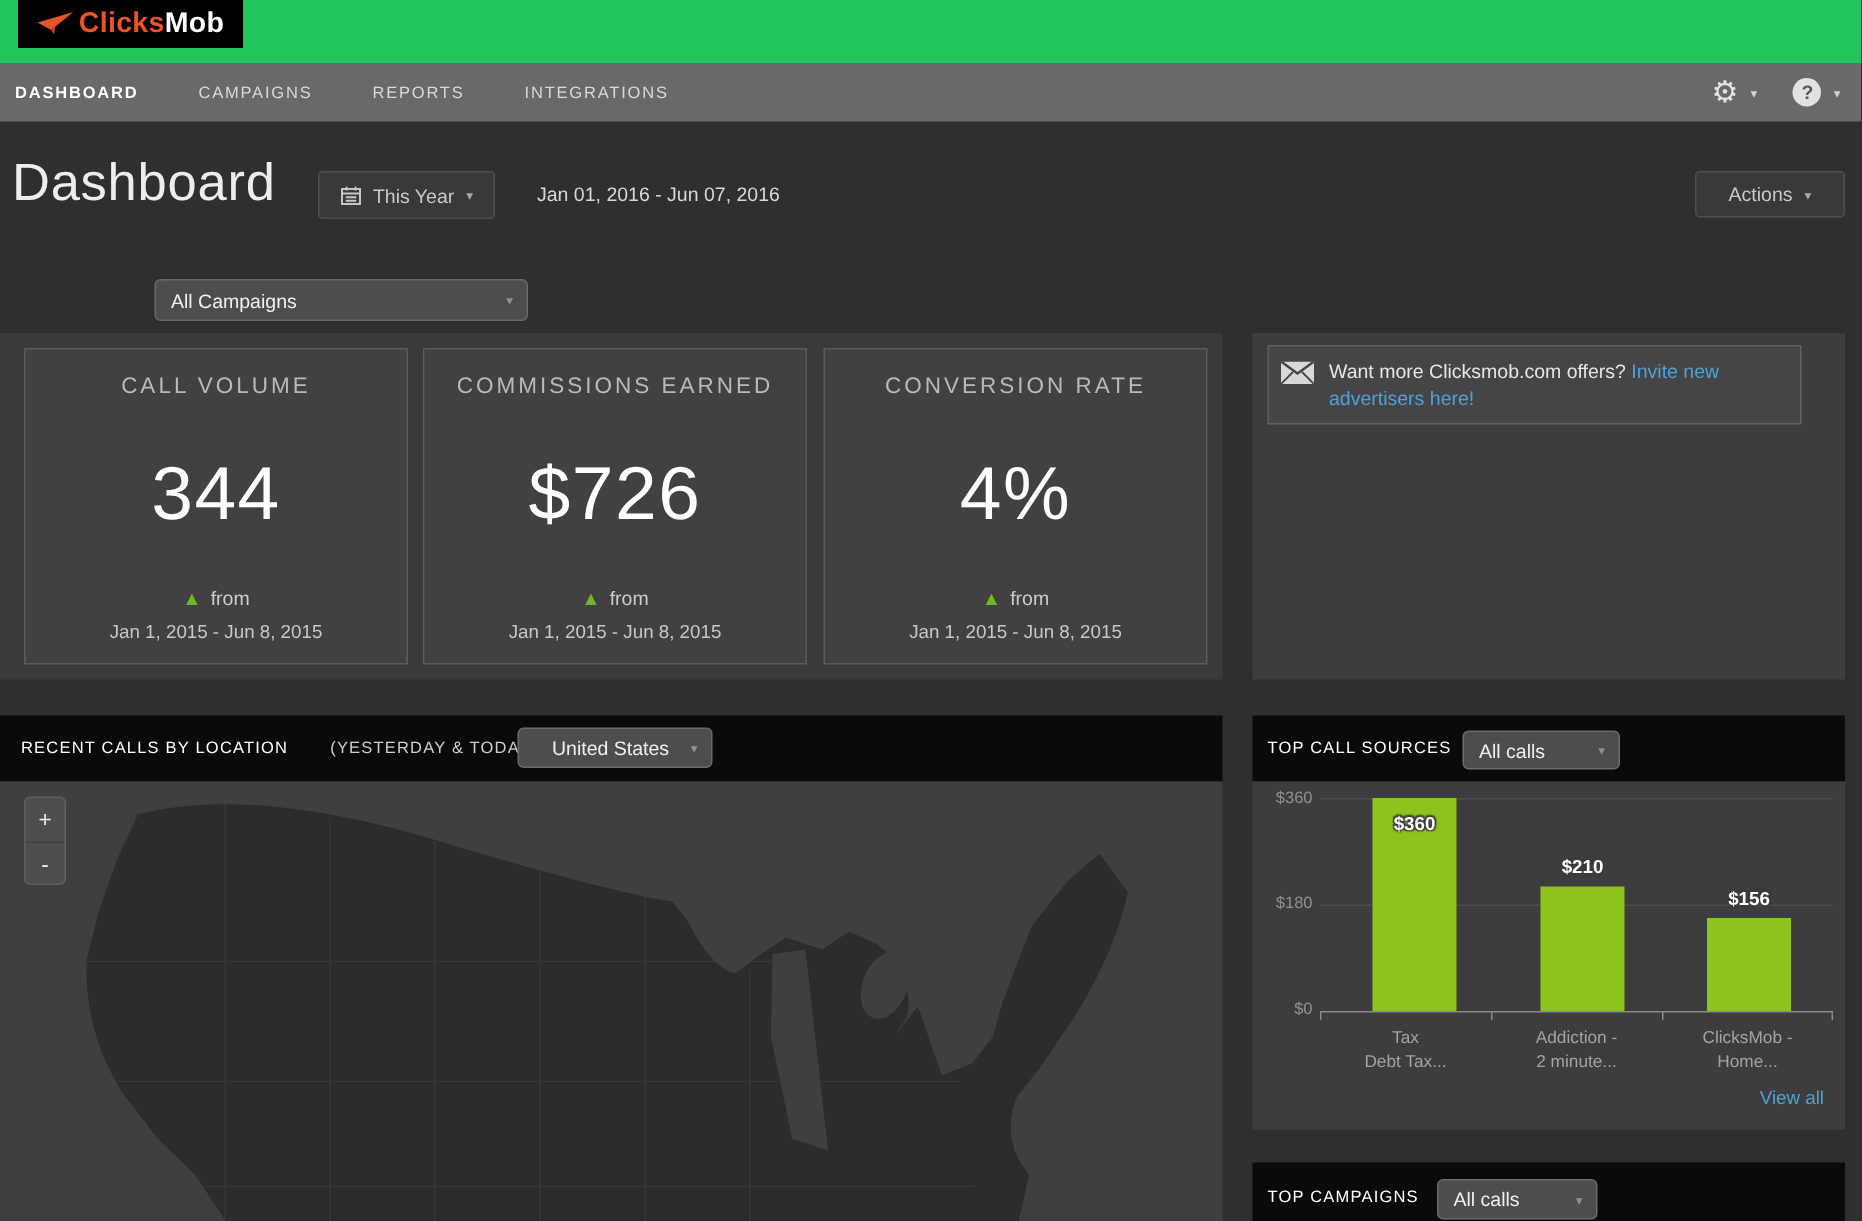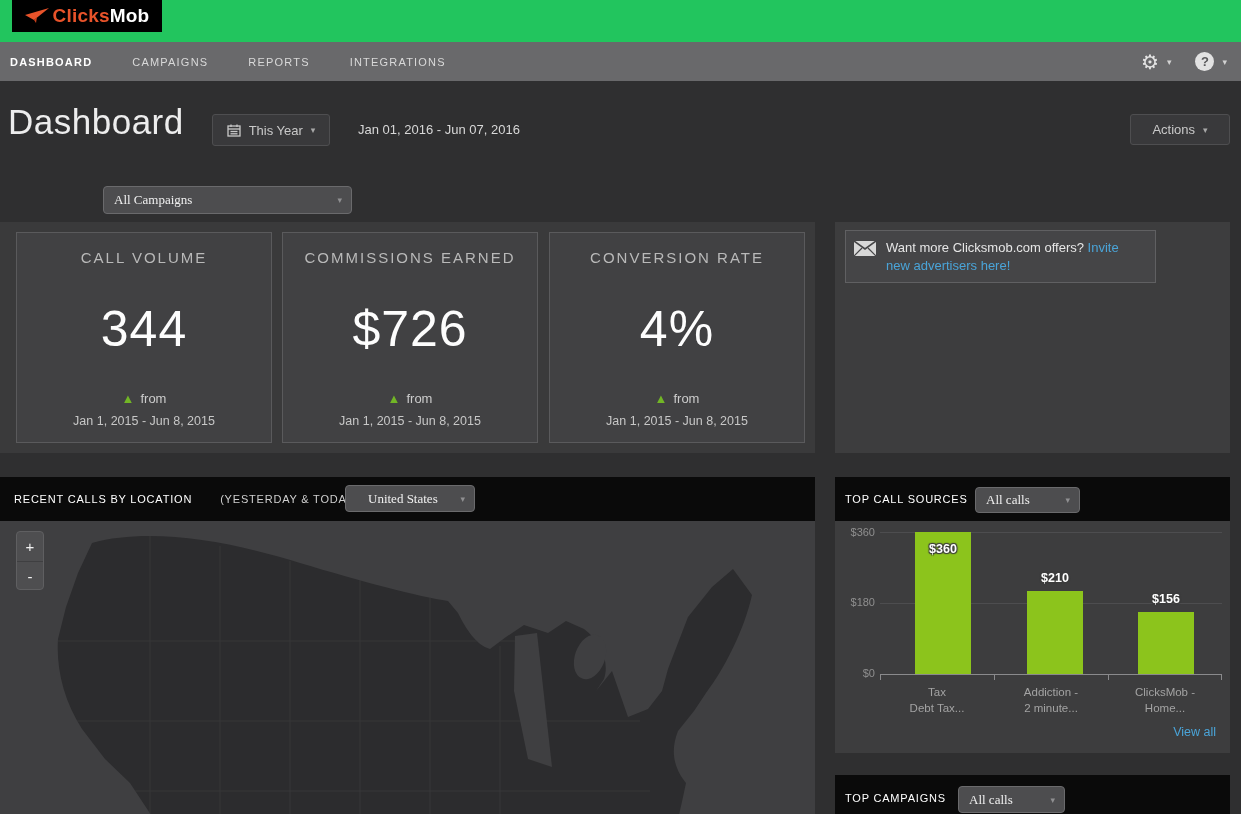--- a/index.html
+++ b/index.html
@@ -32,34 +32,34 @@
   .date-range { position:absolute; left:358px; top:114px; height:32px; line-height:32px; font-size:13px; color:#d8d8d8; }
   .btn-actions { position:absolute; left:1130px; top:114px; width:100px; height:31px; }
   .caret { font-size:9px; color:#a8a8a8; }
 
   
   .sec-header { position:absolute; background:#0a0a0a; display:flex; align-items:center; }
   .sec-title { color:#ffffff; font-size:11px; letter-spacing:0.8px; margin-left:14px; white-space:nowrap; }
   .sec-sub { color:#cfcfcf; font-size:11px; letter-spacing:0.8px; margin-left:28px; white-space:nowrap; }
   .panel { position:absolute; background:#3d3d3e; }
   .dropdown { position:absolute; background:#4d4d4f; border:1px solid #6a6a6c; border-radius:4px; color:#f0f0f0; font-size:13px; display:flex; align-items:center; cursor:pointer; }
-  .dropdown .dd-label { margin-left:10px; flex:1; white-space:nowrap; overflow:hidden;font-family:Liberation Serif, serif; }
+  .dropdown .dd-label { margin-left:10px; flex:1; white-space:nowrap; overflow:hidden; }
   .dropdown .caret { margin-right:9px; color:#909092; }
 
   
   .vs-body { left:0; top:222px; width:815px; height:231px; background:#3a3a3b; }
   .stat-card { position:absolute; top:10px; height:211px; width:256px; background:#414143; border:1px solid #5a5a5c; display:flex; flex-direction:column; align-items:center; padding:16px 0 14px 0; }
   .stat-label { font-size:15px; color:#b9b9b9; letter-spacing:2px; }
   .stat-value { flex:1; display:flex; align-items:center; font-size:50px; font-weight:300; color:#fdfdfd; letter-spacing:1px; }
   .stat-from { font-size:13px; color:#cccccc; display:flex; align-items:center; gap:6px; margin-bottom:8px; }
   .tri-up { color:#72b626; font-size:13px; line-height:1; }
   .stat-period { font-size:12.5px; color:#c7c7c7; }
 
   
-  .nt-item { position:absolute; left:10px; top:8px; width:311px; background:#454547; border:1px solid #606062; padding:8px 10px 8px 8px; display:flex; gap:10px; }
+  .nt-item { position:absolute; left:10px; top:8px; width:356px; background:#454547; border:1px solid #606062; padding:8px 10px 8px 8px; display:flex; gap:10px; }
   .nt-text { font-size:13px; color:#e6e6e6; line-height:1.35; }
   .nt-link { color:#4aa4d8; cursor:pointer; }
 
   
   .map-panel { left:0; top:521px; width:815px; height:293px; background:#3f3f41; overflow:hidden; }
   .zoomctl { position:absolute; left:16px; top:10px; width:28px; height:59px; background:#4e4e50; border:1px solid #5f5f61; border-radius:4px; z-index:5; }
   .zoomctl .zbtn { width:100%; height:29px; display:flex; align-items:center; justify-content:center; color:#f2f2f2; font-size:15px; cursor:pointer; }
   .zoomctl .zdiv { height:1px; background:#3f3f41; }
 
   

